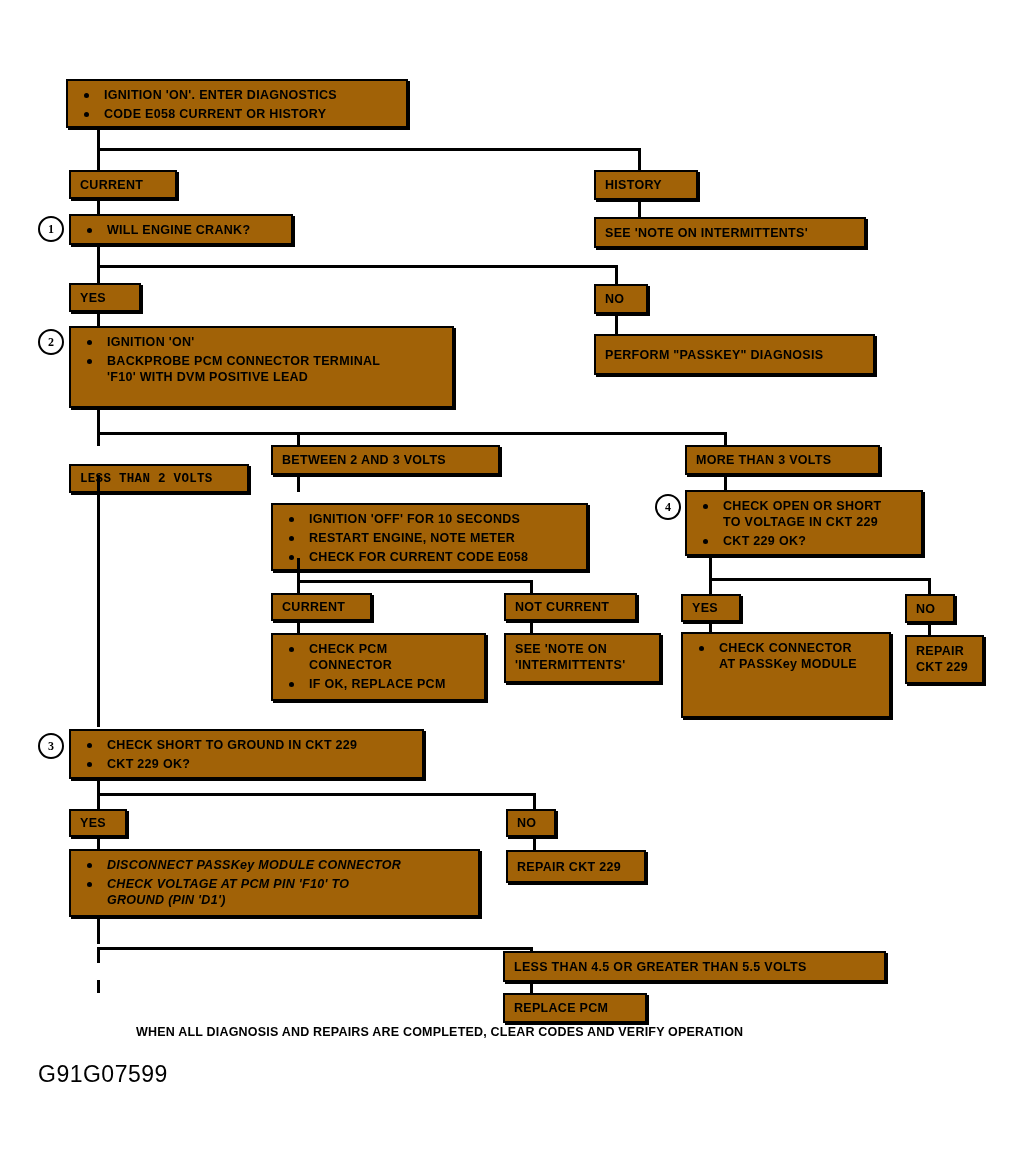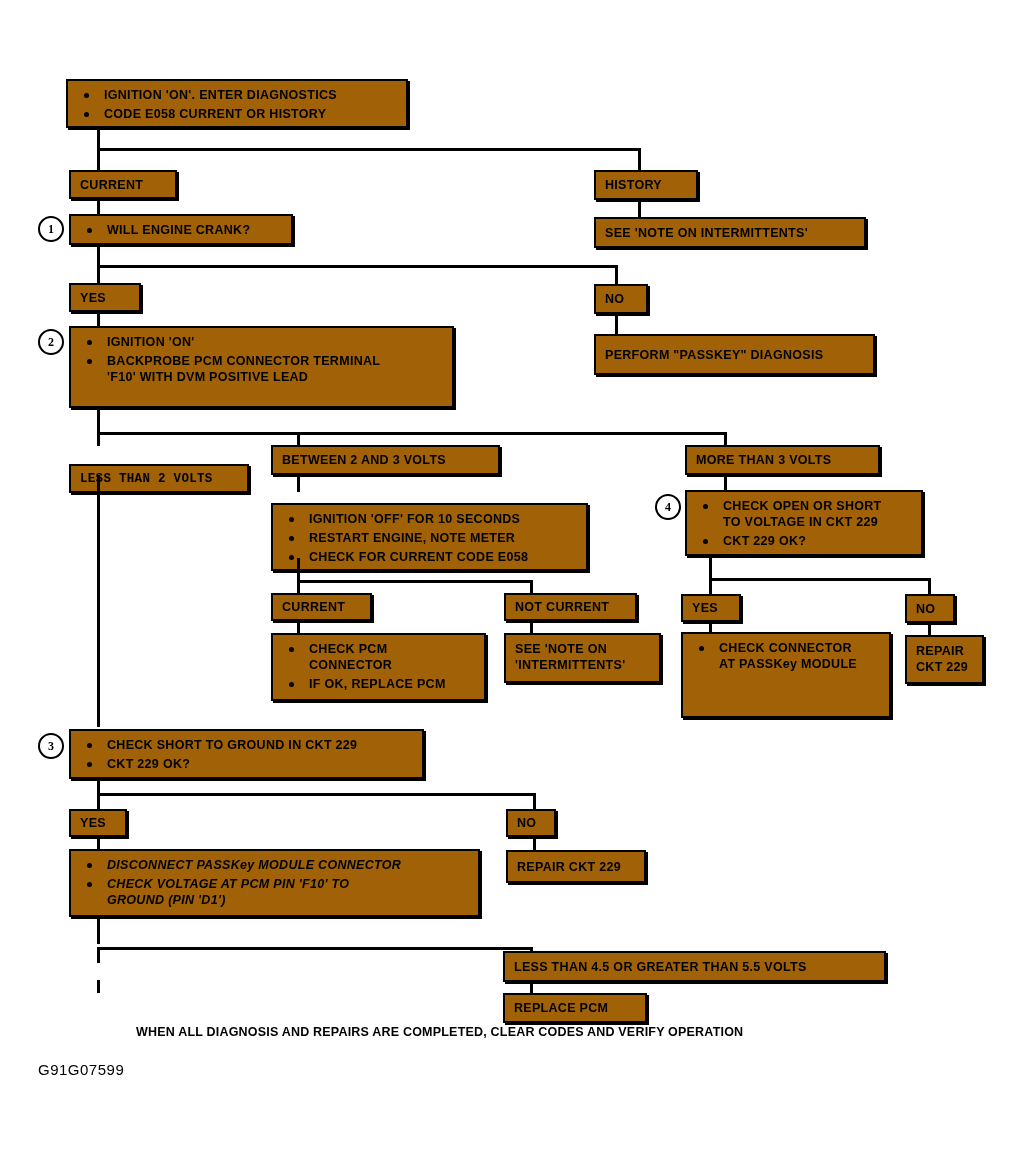--- a/index.html
+++ b/index.html
@@ -96,21 +96,21 @@
     position: absolute;
     color: #000;
     font-weight: bold;
     font-size: 12.5px;
     letter-spacing: 0.2px;
     white-space: nowrap;
   }
   .figid {
     position: absolute;
     color: #000;
-    font-size: 15px;
+    font-size: 23px;
     font-family: "Liberation Sans", sans-serif;
     letter-spacing: 0.5px;
     white-space: nowrap;
   }
 </style>
 </head>
 <body>
 
 <div id="page">
 

